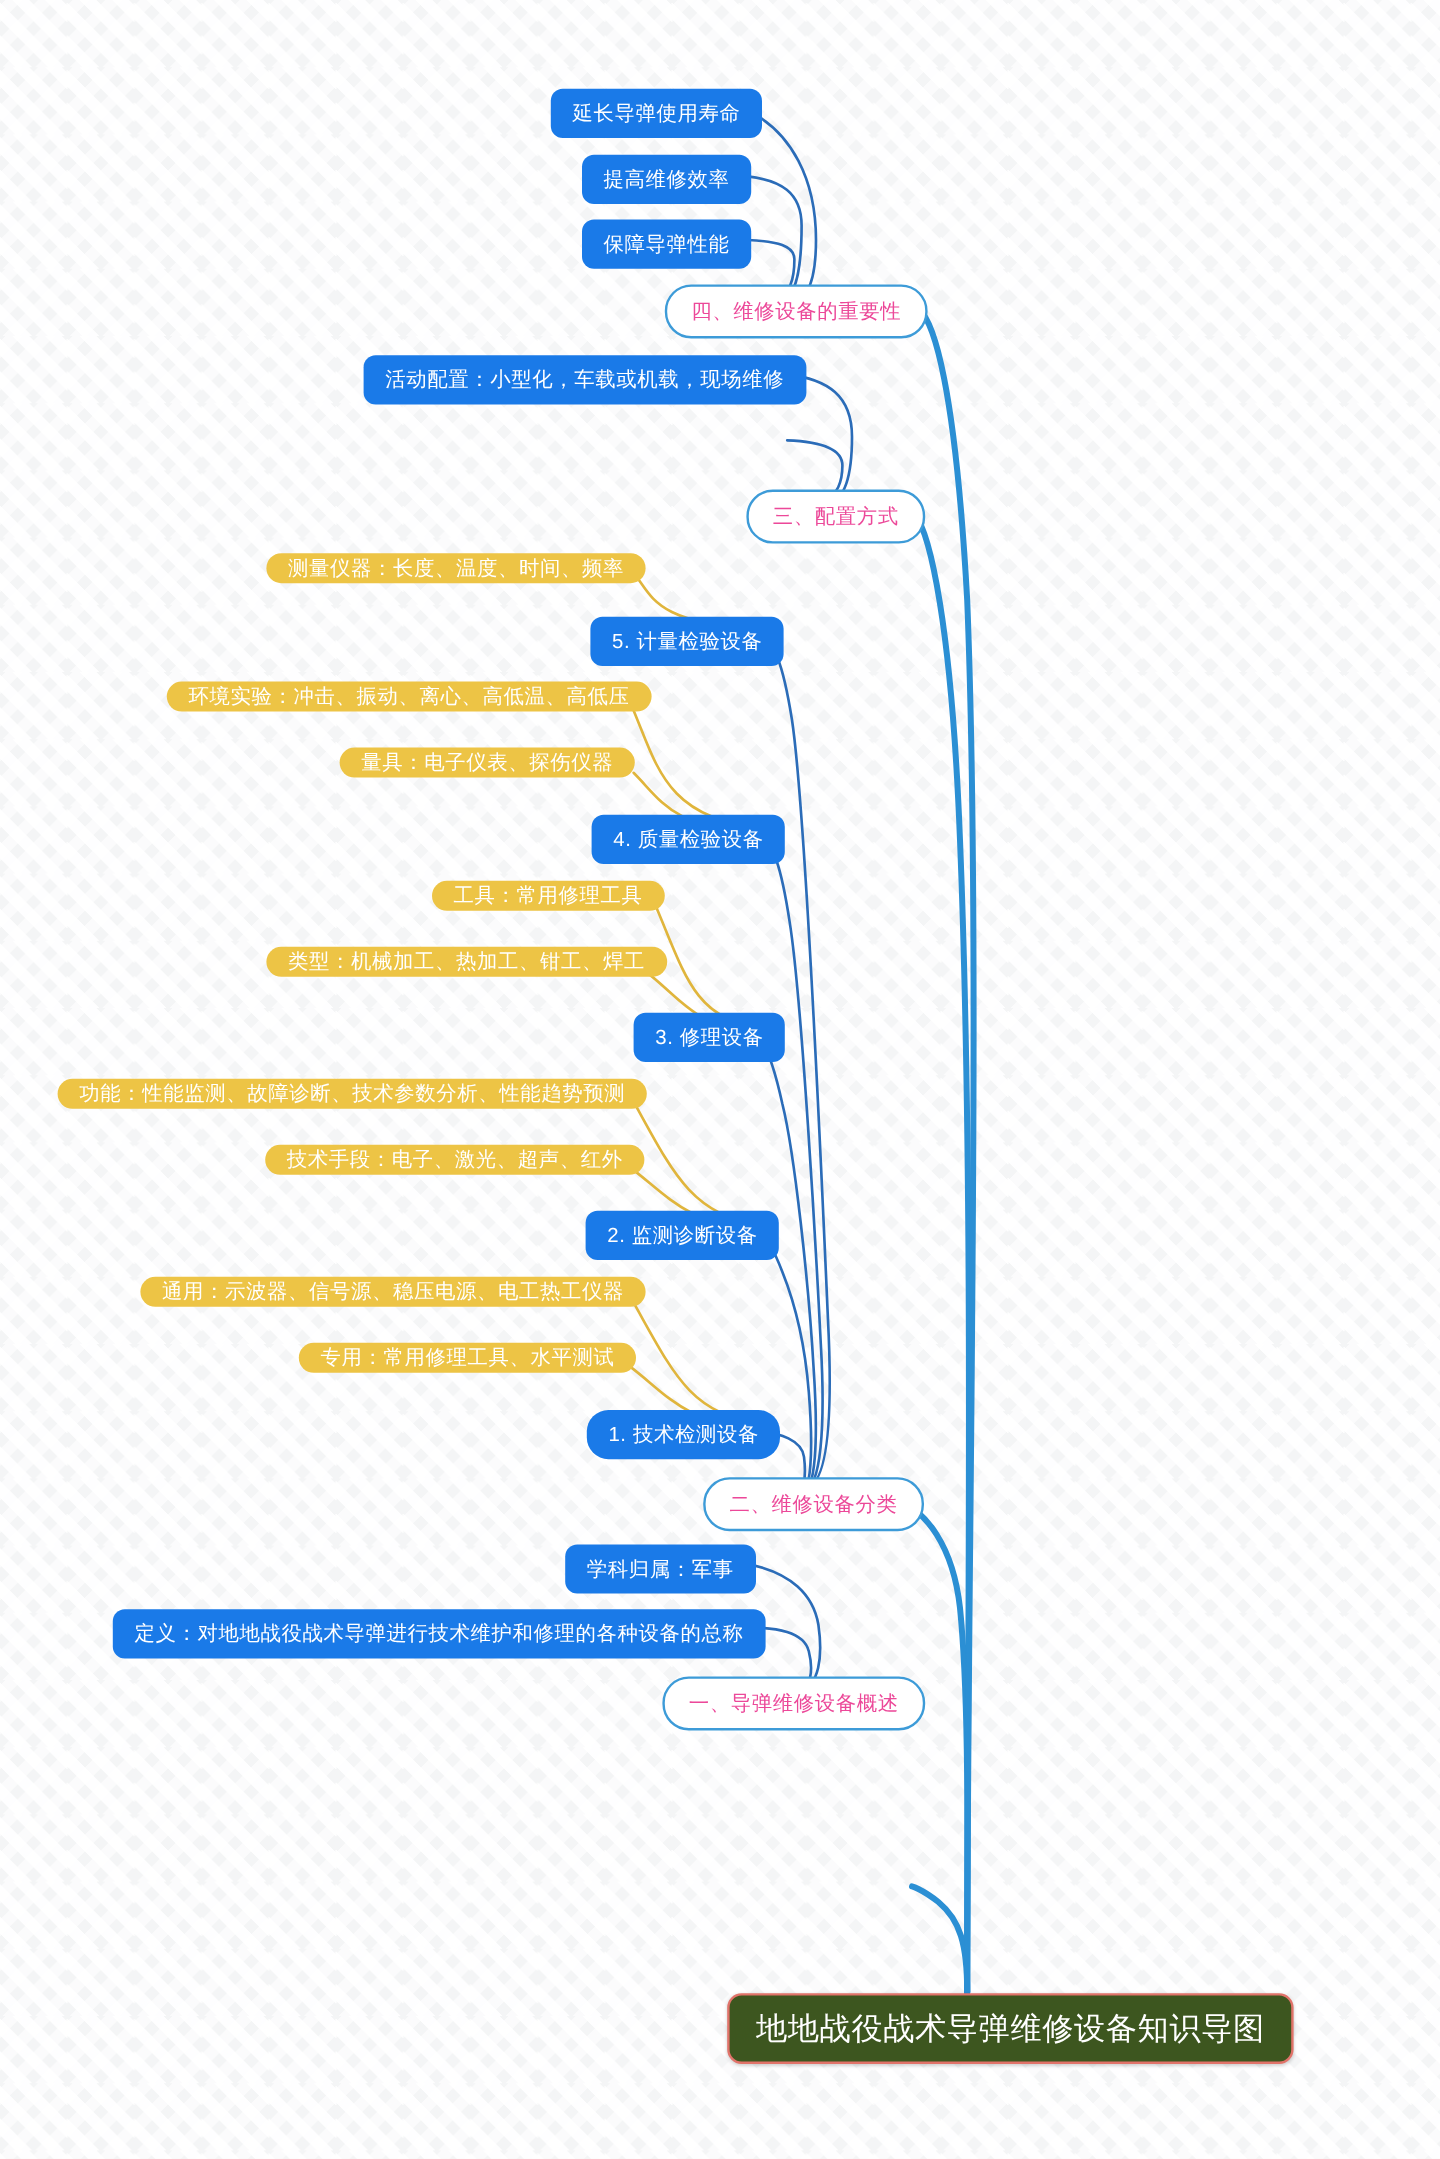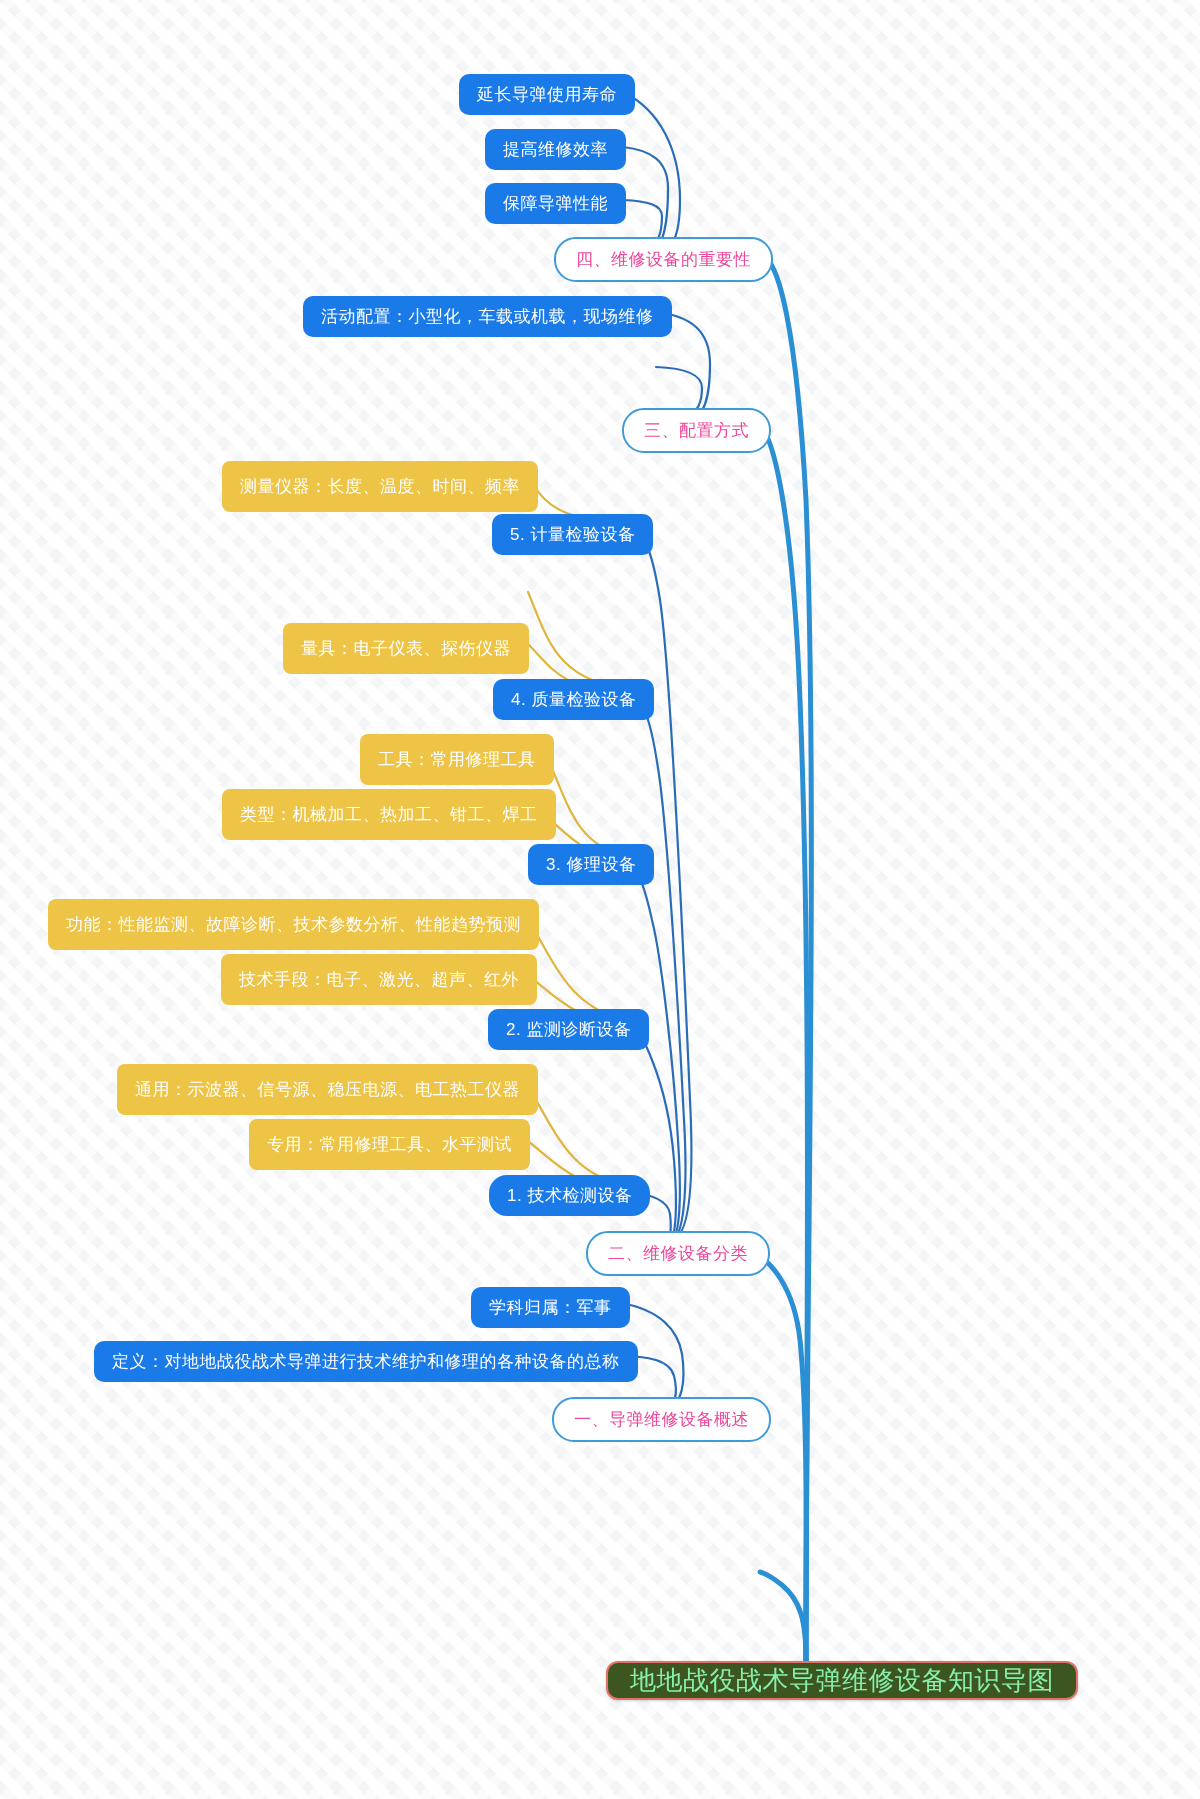--- a/index.html
+++ b/index.html
@@ -30,23 +30,23 @@
     box-sizing:border-box;
     white-space:nowrap;
     letter-spacing:.5px;
   }
 
   
   .n-root{
     background:#3d561f;
     border:2.5px solid #e1736a;
     border-radius:12px;
-    color:#86efac;
+    color:#ffffff;
     font-size:26px;
-    padding:0 22px;
+    padding:10px 22px;
     box-shadow:0 1px 3px rgba(0,0,0,.18);
   }
 
   
   .n-l1{
     background:#ffffff;
     border:2.4px solid #3d9bd8;
     border-radius:22px;
     color:#ec4899;
     font-size:17px;
@@ -58,24 +58,24 @@
     background:#1a7ae8;
     border-radius:10px;
     color:#ffffff;
     font-size:17px;
     padding:9px 18px;
   }
 
   
   .n-l3{
     background:#edc445;
-    border-radius:8px;
+    border-radius:20px;
     color:#ffffff;
     font-size:17px;
-    padding:14px 18px;
+    padding:1px 18px;
   }
 </style>
 </head>
 <body>
 
 <div id="canvas">
 
   <svg id="edges" viewBox="0 0 1200 1799" xmlns="http://www.w3.org/2000/svg">
     <g fill="none" stroke-linecap="round">
 
@@ -143,20 +143,21 @@
 
   <div class="node n-l2" style="left:303px;top:296px;">活动配置：小型化，车载或机载，现场维修</div>
 
 
   <div class="node n-l1" style="left:622px;top:408px;">三、配置方式</div>
 
   <div class="node n-l3" style="left:222px;top:461px;">测量仪器：长度、温度、时间、频率</div>
 
   <div class="node n-l2" style="left:492px;top:514px;">5. 计量检验设备</div>
 
+  <div class="node n-l3" style="left:139px;top:568px;">环境实验：冲击、振动、离心、高低温、高低压</div>
 
   <div class="node n-l3" style="left:283px;top:623px;">量具：电子仪表、探伤仪器</div>
 
   <div class="node n-l2" style="left:493px;top:679px;">4. 质量检验设备</div>
 
   <div class="node n-l3" style="left:360px;top:734px;">工具：常用修理工具</div>
 
   <div class="node n-l3" style="left:222px;top:789px;">类型：机械加工、热加工、钳工、焊工</div>
 
   <div class="node n-l2" style="left:528px;top:844px;">3. 修理设备</div>

